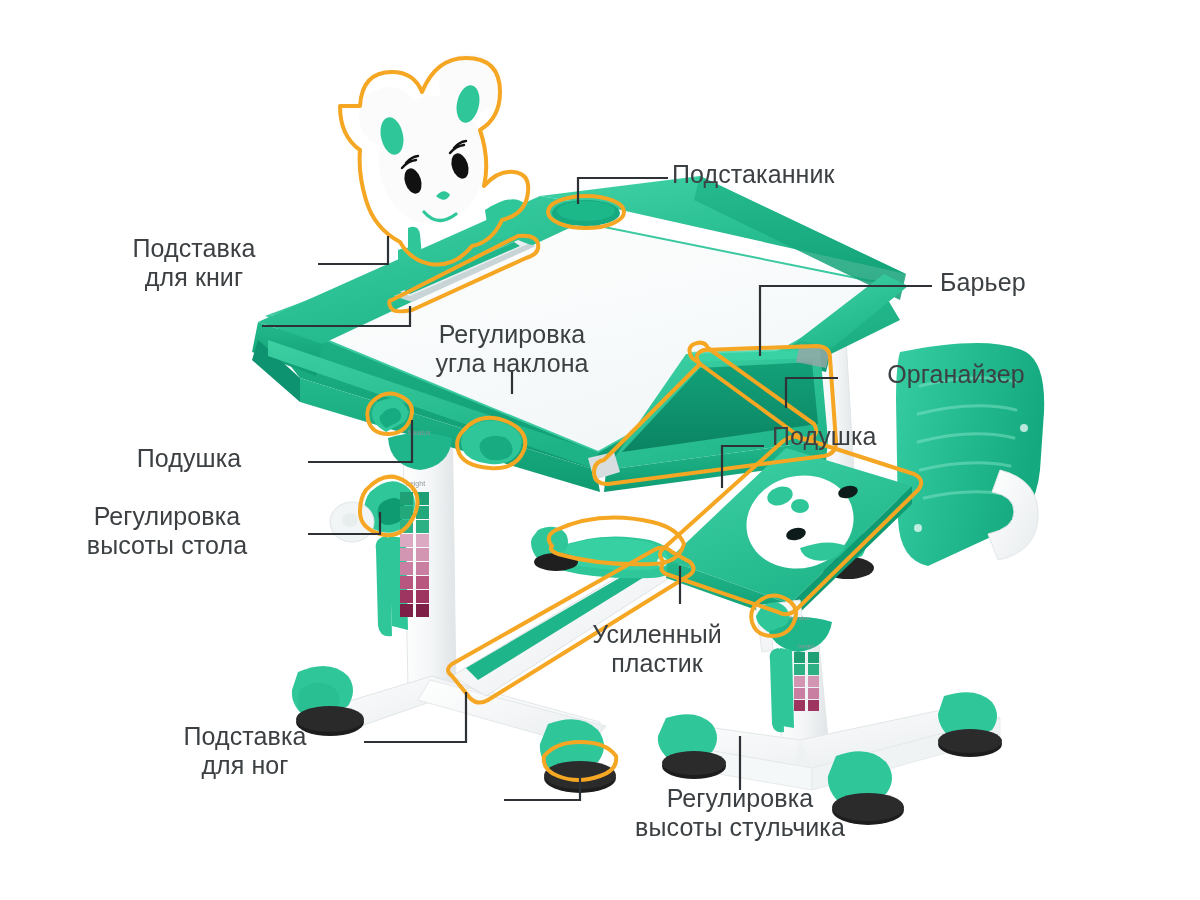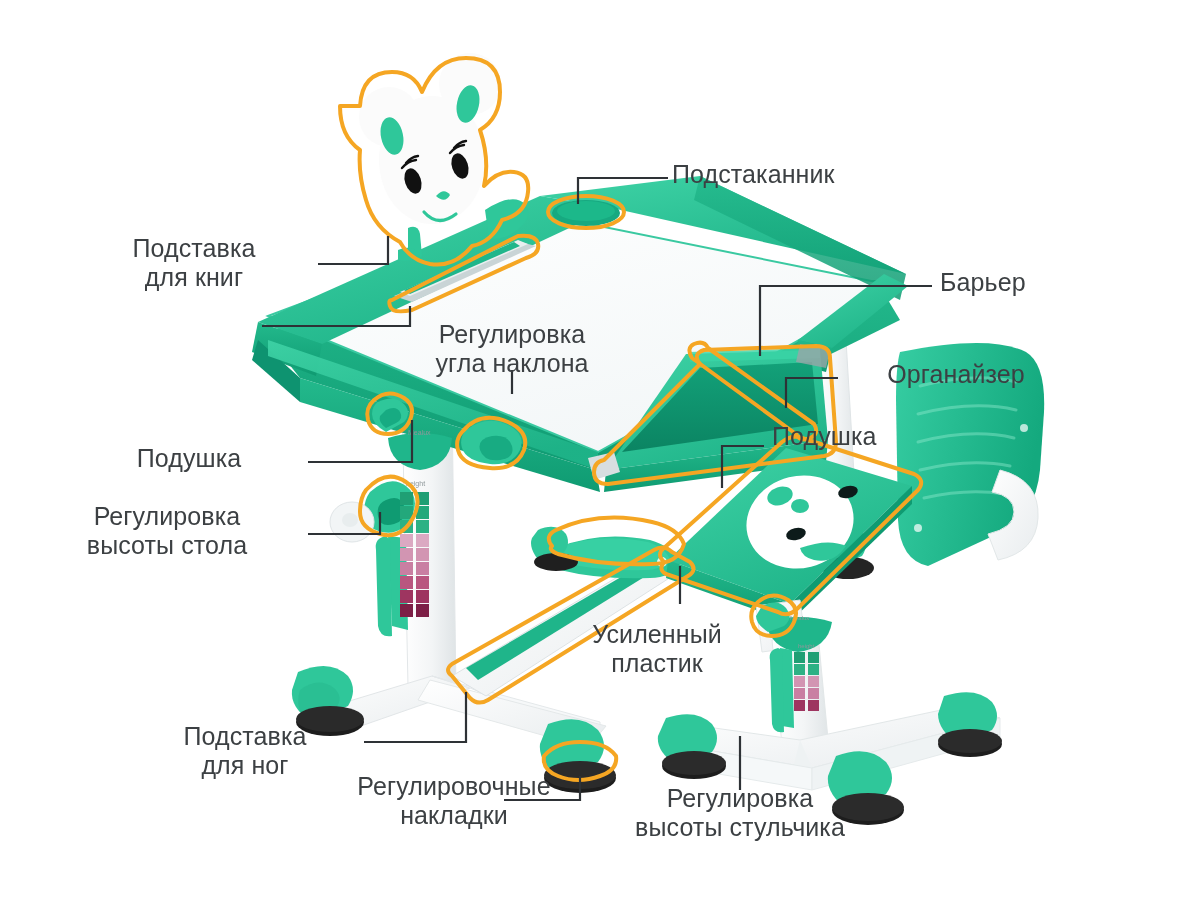--- a/index.html
+++ b/index.html
@@ -355,19 +355,17 @@
 высоты стола</div>
 
   <div class="label" style="left:772px;top:422px;width:180px;">Подушка</div>
 
   <div class="label c" style="left:564px;top:620px;width:186px;">Усиленный
 пластик</div>
 
   <div class="label r" style="left:130px;top:722px;width:230px;">Подставка
 для ног</div>
 
-  <div class="label c" style="left:336px;top:772px;width:236px;">Регулировочные
-накладки</div>
 
   <div class="label c" style="left:616px;top:784px;width:248px;">Регулировка
 высоты стульчика</div>
 
 </div>
 
 </body></html>

